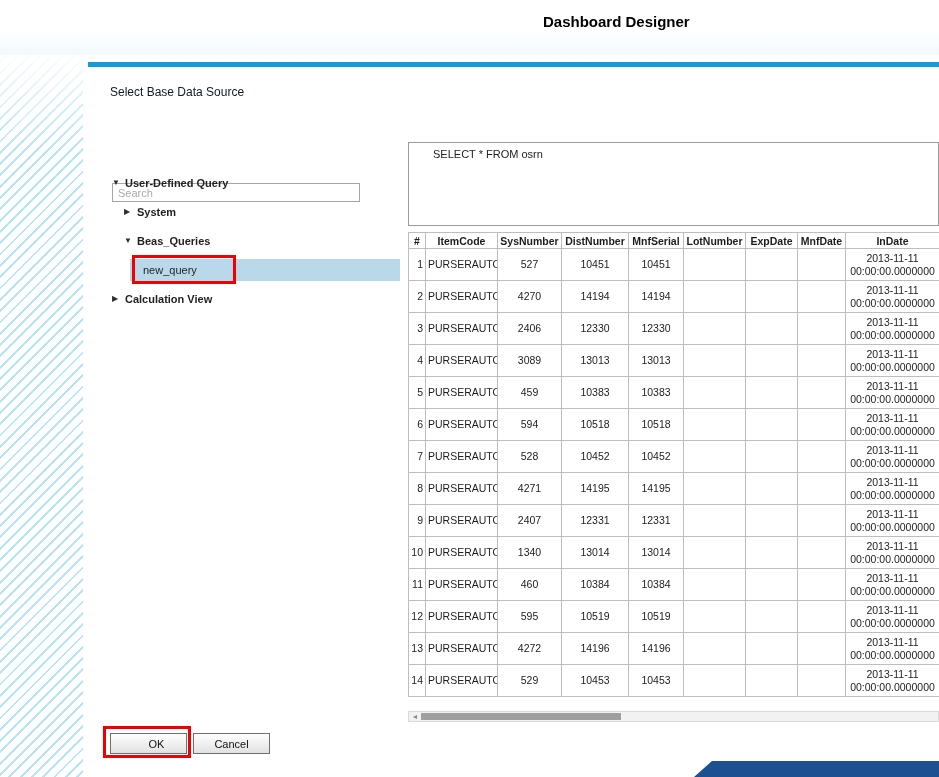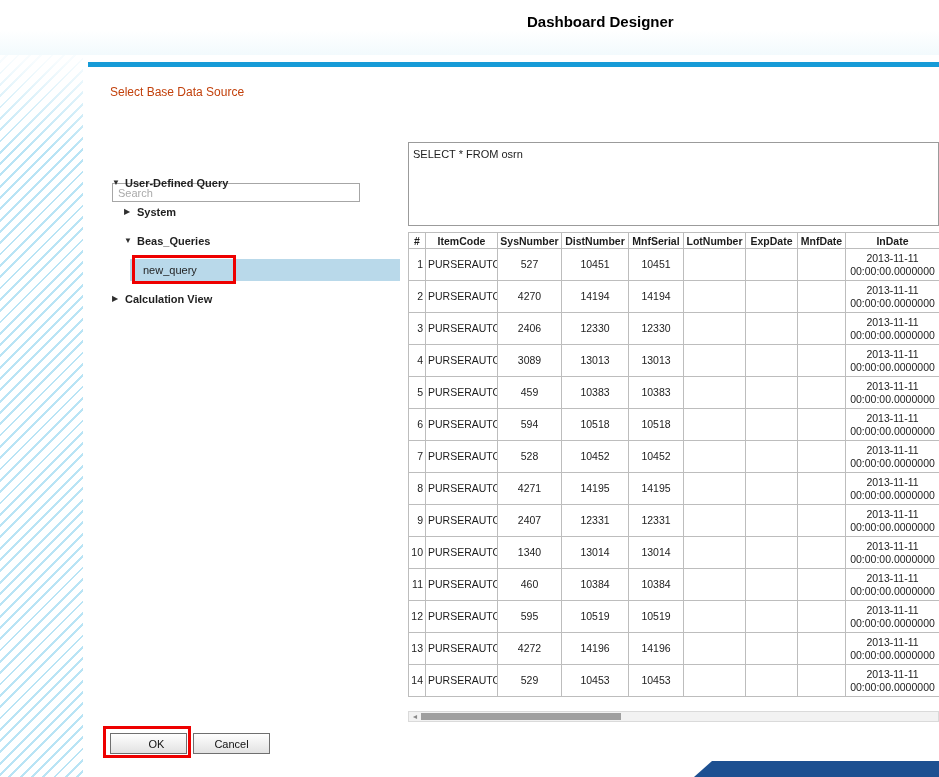--- a/index.html
+++ b/index.html
@@ -8,38 +8,38 @@
 
   .stripes {
     position:absolute; left:0; top:0; width:83px; height:777px;
     background:
       linear-gradient(to bottom, rgba(255,255,255,1) 0px, rgba(255,255,255,.9) 60px, rgba(255,255,255,0) 150px),
       repeating-linear-gradient(135deg, #ffffff 0 3px, var(--stripe,#b9e4f5) 3px 5px, #ffffff 5px 8px);
   }
 
   .header { position:absolute; top:0; left:0; width:939px; height:55px;
     background:linear-gradient(to bottom, #ffffff 55%, #f2fafd 100%); }
-  .app-title { position:absolute; top:13px; left:527px; font-size:15px; font-weight:bold; color:#000; white-space:nowrap; }
+  .app-title { position:absolute; top:13px; left:543px; font-size:15px; font-weight:bold; color:#000; white-space:nowrap; }
 
   .accent-bar { position:absolute; top:62px; left:88px; width:851px; height:5px; background:var(--accent,#169bd7); }
 
-  .dialog-title { position:absolute; top:85px; left:110px; font-size:12px; color:#c2410c; }
+  .dialog-title { position:absolute; top:85px; left:110px; font-size:12px; color:#0f172a; }
 
   .search-input { position:absolute; top:145px; left:112px; width:248px; height:19px;
     border:1px solid #a6a6a6; font-family:inherit; font-size:11px; padding:0 5px; color:#333; background:#fff;margin-top:38px; }
   .search-input::placeholder { color:#aaaaaa; }
 
   .tree { position:absolute; top:172px; left:112px; width:288px; font-size:11px; color:#1f1f1f; }
   .tree-item { display:flex; align-items:center; height:22px; margin-bottom:7px; cursor:default; }
   .tree-item.bold .tree-label { font-weight:bold; }
   .tree-item.selected { background:var(--selection,#b9d9ea); }
   .tree-arrow { width:13px; flex:none; font-size:8px; color:#2e2e2e; line-height:22px; }
 
   .sql-box { position:absolute; left:408px; top:142px; width:531px; height:84px;
-    border:1px solid #9b9b9b; background:#fff; font-size:11px; color:#222; padding:5px 4px; white-space:pre; }
+    border:1px solid #9b9b9b; background:#fff; font-size:11px; color:#222; padding:5px 24px; white-space:pre; }
 
   .result-table { position:absolute; left:408px; top:232px; width:531px;
     border-collapse:collapse; table-layout:fixed; background:#fff; font-size:10.5px; color:#1c1c1c; }
   .result-table th, .result-table td { border:1px solid #bdbdbd; overflow:hidden; }
   .result-table th { font-weight:bold; height:16px; text-align:center; background:#ffffff; }
   .result-table td { height:32px; text-align:center; white-space:pre-line; line-height:13px; }
   .result-table td:first-child { text-align:right; padding-right:2px; }
   .result-table td:nth-child(2) { text-align:center; padding-left:2px; }
 
   .hscroll { position:absolute; left:408px; top:711px; width:531px; height:11px;

